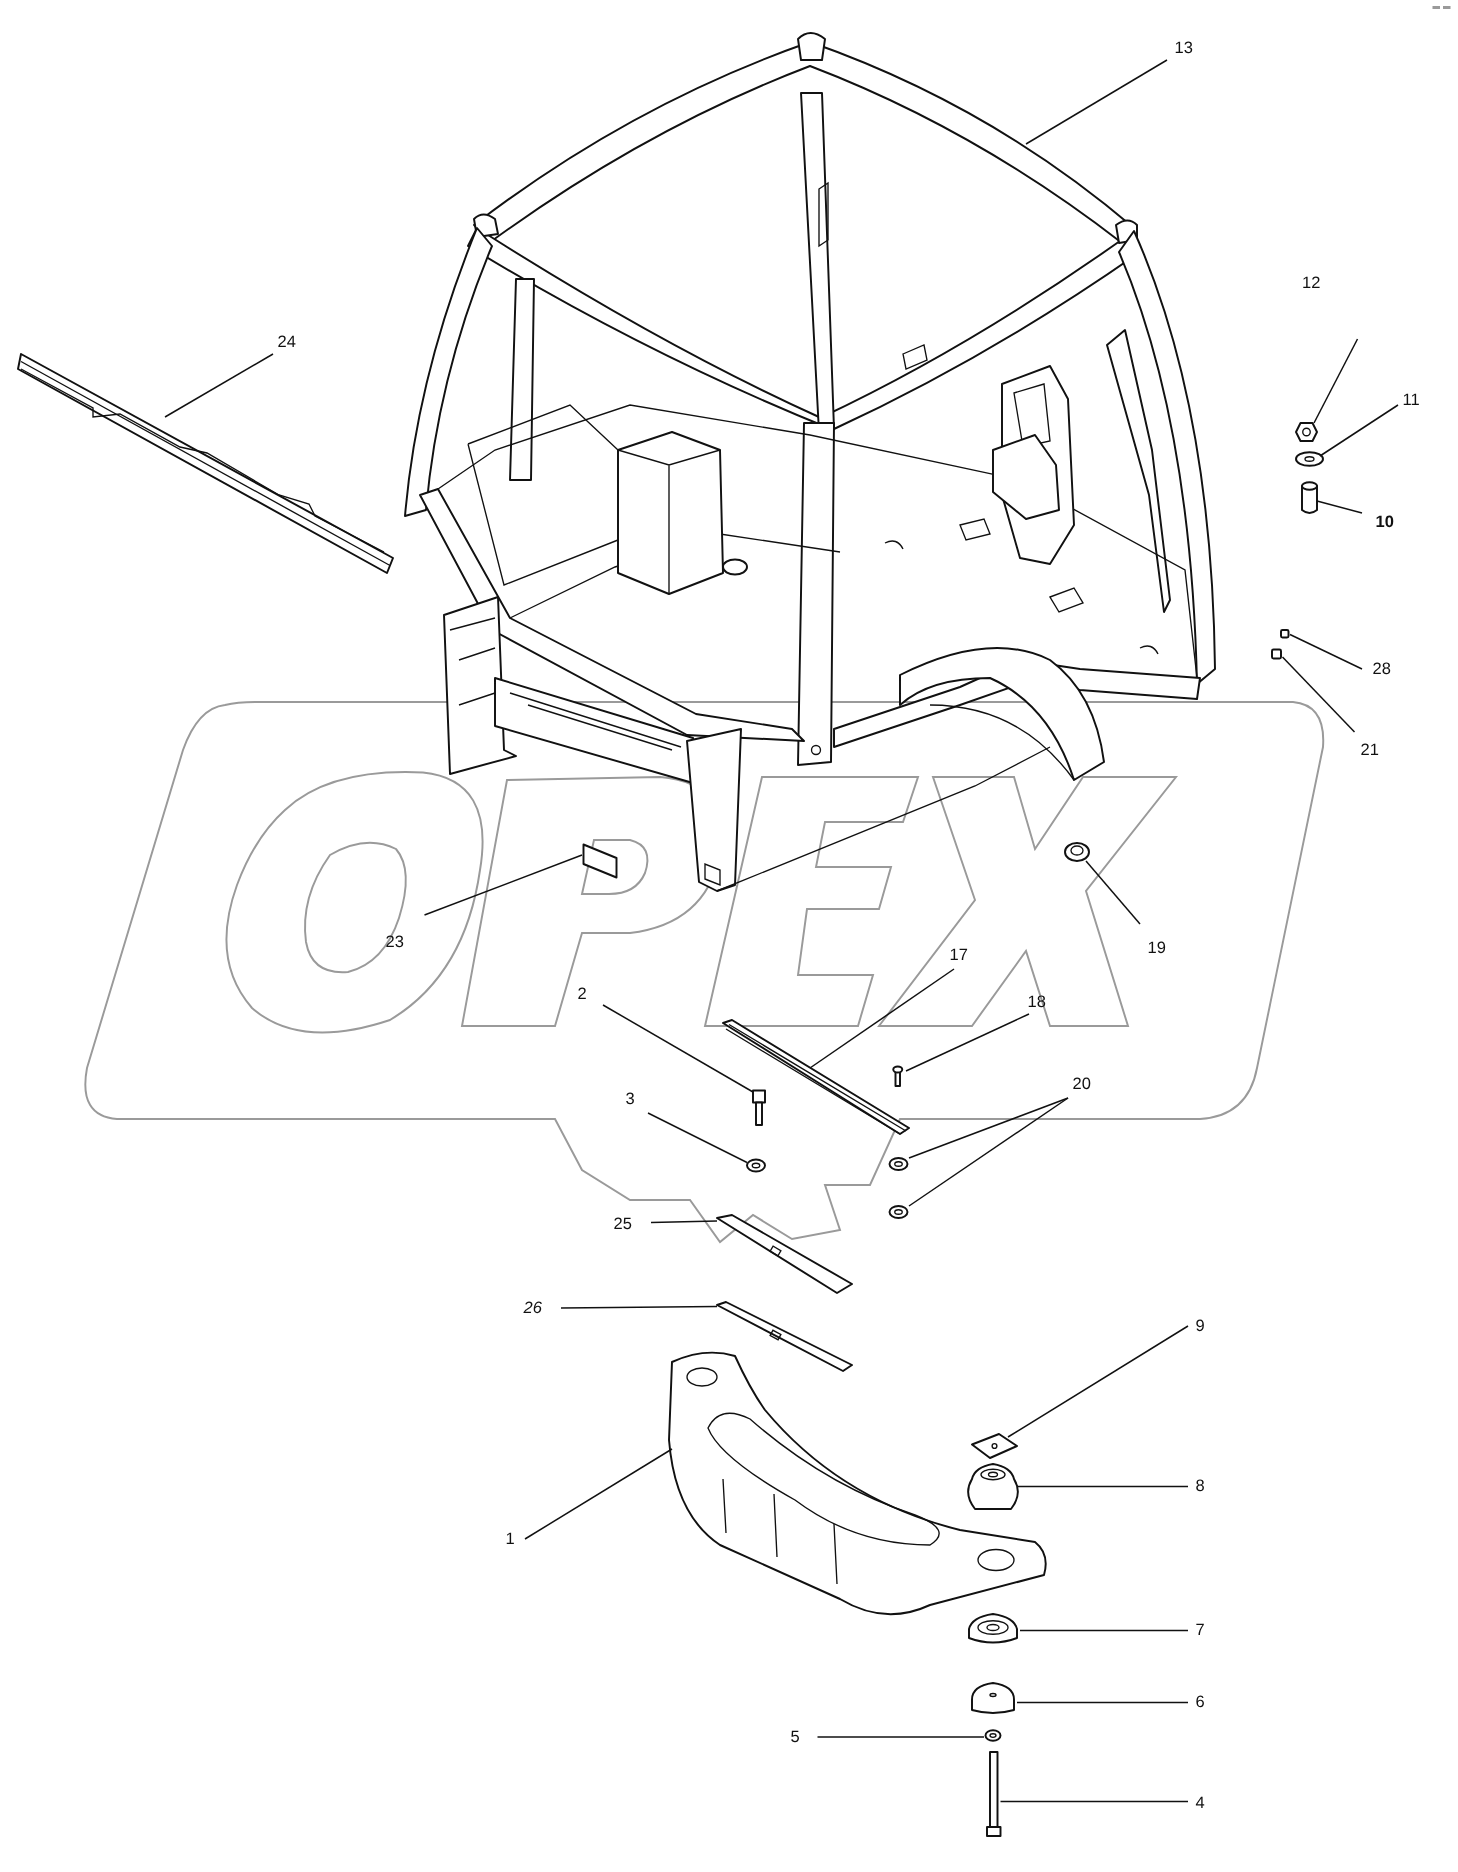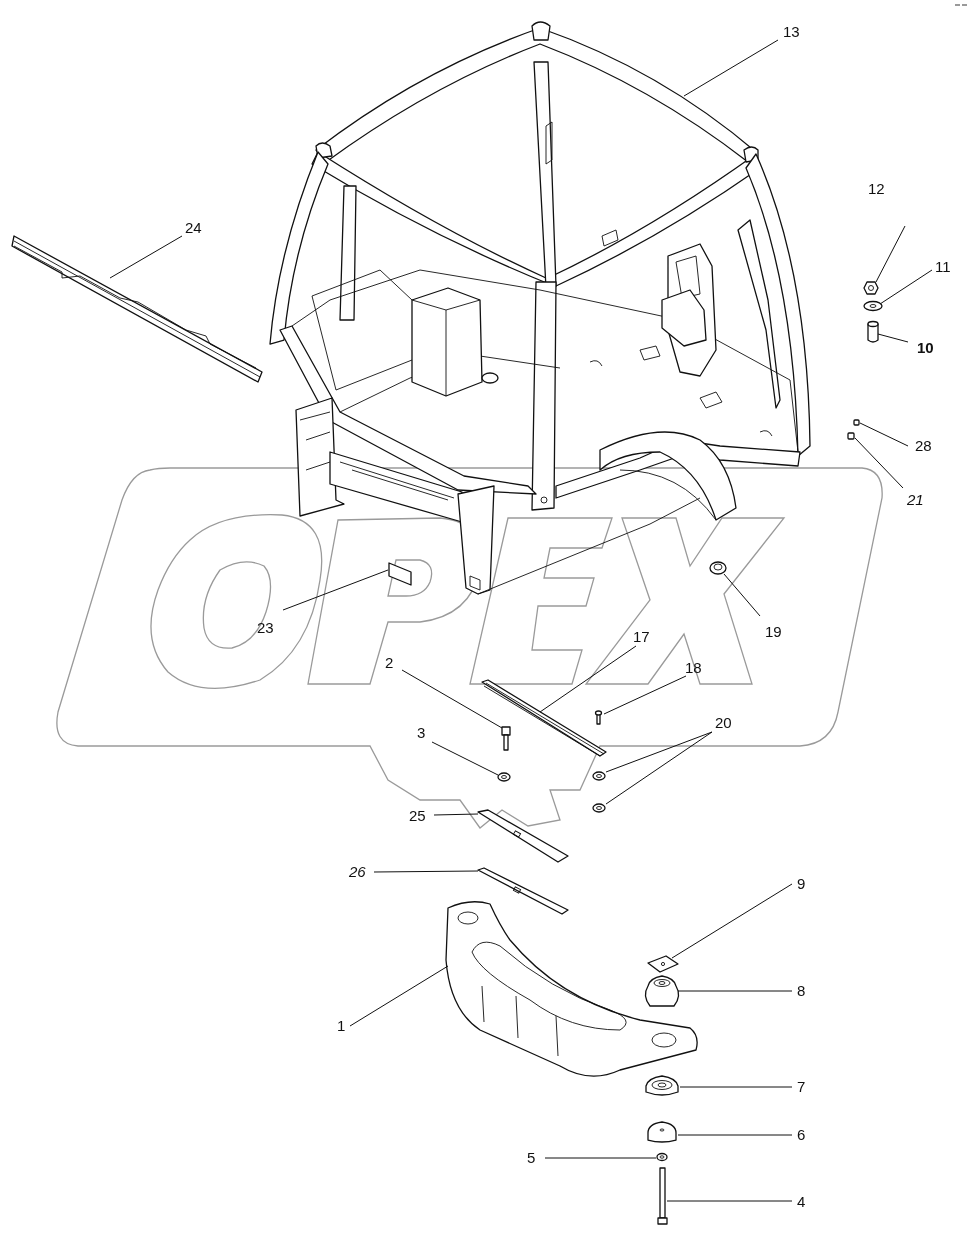--- a/index.html
+++ b/index.html
@@ -4,21 +4,21 @@
 <style>
   html, body { margin: 0; padding: 0; background: #ffffff; }
   body { width: 972px; height: 1248px; position: relative; overflow: hidden;
          font-family: "Liberation Sans", sans-serif; }
   #stage { position: absolute; left: 0; top: 0; width: 972px; height: 1248px; }
   svg { position: absolute; left: 0; top: 0; }
   .wm { fill: none; stroke: #9a9a9a; stroke-width: 1.3; }
   .part { fill: #ffffff; stroke: #111111; stroke-width: 1.3; stroke-linejoin: round; }
   .thin { fill: none; stroke: #111111; stroke-width: 0.9; }
   .leader { stroke: #111111; stroke-width: 1; fill: none; }
-  .label { position: absolute; font-size: 15px; color: #111111; line-height: 16px;
+  .label { position: absolute; font-size: 11px; color: #111111; line-height: 16px;
            font-family: "Liberation Sans", sans-serif; }
   .corner-mark { position: absolute; left: 955px; top: 4px; width: 14px; height: 4px; }
   .corner-mark span { display: inline-block; height: 2px; background: #9a9a9a; margin-right: 2px; vertical-align: top; }
 </style>
 </head>
 <body>
 
 <div id="stage">
 
   <svg width="972" height="1248" viewBox="0 0 972 1248">
@@ -247,21 +247,21 @@
   <div class="label" style="left:797px;top:983px;">8</div>
   <div class="label" style="left:797px;top:876px;">9</div>
   <div class="label" style="left:917px;top:340px;font-weight:bold;">10</div>
   <div class="label" style="left:935px;top:259px;">11</div>
   <div class="label" style="left:868px;top:181px;">12</div>
   <div class="label" style="left:783px;top:24px;">13</div>
   <div class="label" style="left:633px;top:629px;">17</div>
   <div class="label" style="left:685px;top:660px;">18</div>
   <div class="label" style="left:765px;top:624px;">19</div>
   <div class="label" style="left:715px;top:715px;">20</div>
-  <div class="label" style="left:907px;top:492px;font-style:italic;">21</div>
+  <div class="label" style="left:907px;top:492px;">21</div>
   <div class="label" style="left:915px;top:438px;">28</div>
   <div class="label" style="left:257px;top:620px;">23</div>
   <div class="label" style="left:185px;top:220px;">24</div>
   <div class="label" style="left:409px;top:808px;">25</div>
   <div class="label" style="left:349px;top:864px;font-style:italic;">26</div>
 
   <div class="corner-mark">
     <span style="width:5px;"></span><span style="width:5px;"></span>
   </div>
 </div>

